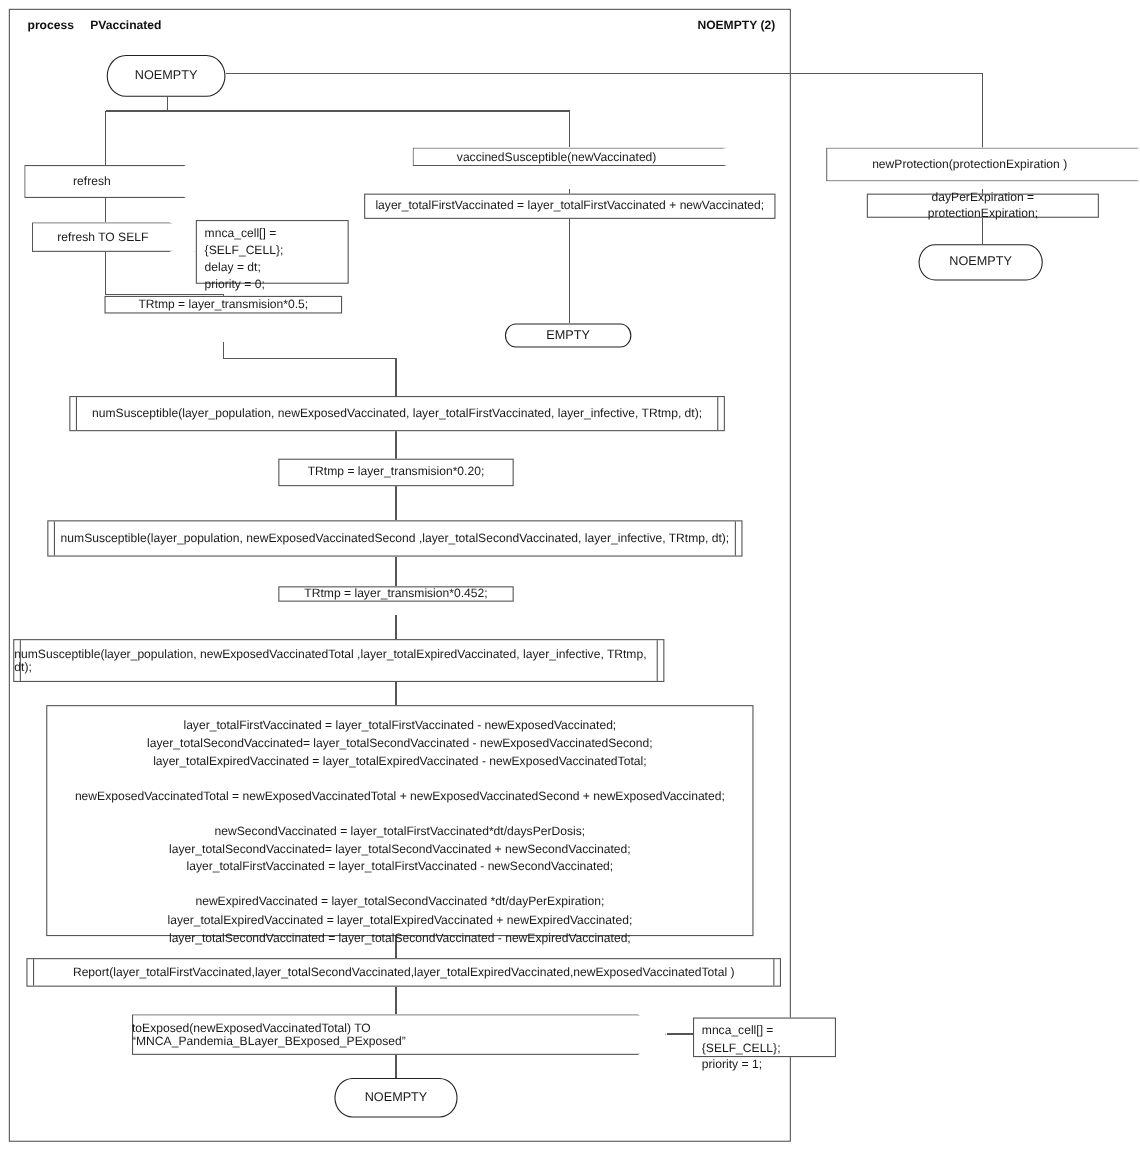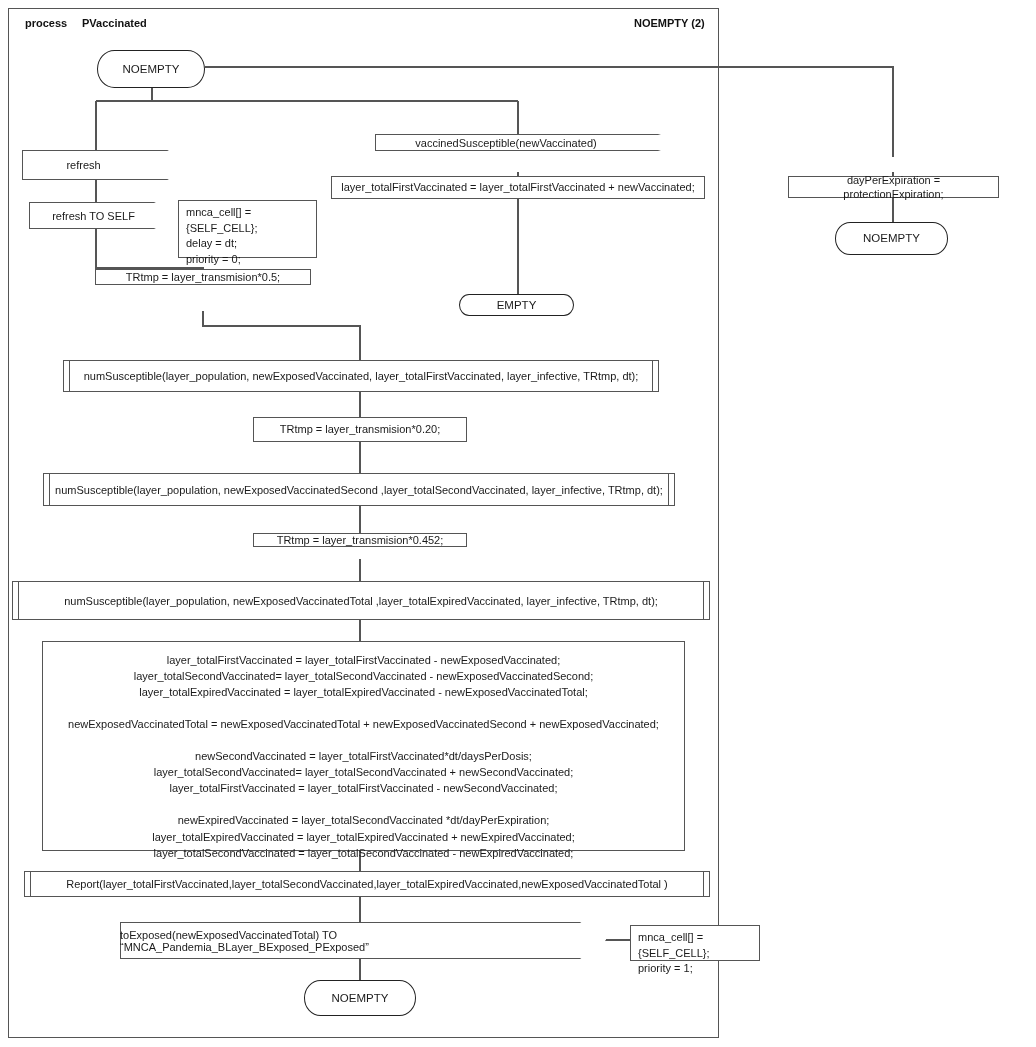--- a/index.html
+++ b/index.html
@@ -140,34 +140,38 @@
 
   <div class="sig-in" style="left:375px;top:134px;width:286px;height:17px;">
     <span class="body"></span>
     <span class="txt">vaccinedSusceptible(newVaccinated)</span>
   </div>
 
   <div class="node task" style="left:331px;top:176px;width:374px;height:23px;">layer_totalFirstVaccinated = layer_totalFirstVaccinated + newVaccinated;</div>
 
   <div class="node state" style="left:459px;top:294px;width:115px;height:22px;">EMPTY</div>
 
+  <div class="sig-in" style="left:751px;top:134px;width:285px;height:31px;">
+    <span class="body"></span>
+    <span class="txt">newProtection(protectionExpiration )</span>
+  </div>
 
   <div class="node task" style="left:788px;top:176px;width:211px;height:22px;">dayPerExpiration = protectionExpiration;</div>
 
   <div class="node state" style="left:835px;top:222px;width:113px;height:33px;">NOEMPTY</div>
 
   <div class="proc" style="left:63px;top:360px;width:596px;height:32px;">numSusceptible(layer_population, newExposedVaccinated, layer_totalFirstVaccinated, layer_infective, TRtmp, dt);</div>
 
   <div class="node task" style="left:253px;top:417px;width:214px;height:25px;">TRtmp = layer_transmision*0.20;</div>
 
   <div class="proc" style="left:43px;top:473px;width:632px;height:33px;">numSusceptible(layer_population, newExposedVaccinatedSecond ,layer_totalSecondVaccinated, layer_infective, TRtmp, dt);</div>
 
   <div class="node task" style="left:253px;top:533px;width:214px;height:14px;">TRtmp = layer_transmision*0.452;</div>
 
-  <div class="proc" style="left:12px;top:581px;width:698px;height:39px;">numSusceptible(layer_population, newExposedVaccinatedTotal ,layer_totalExpiredVaccinated, layer_infective, TRtmp, dt);</div>
+  <div class="proc" style="left:12px;top:581px;width:592px;height:39px;">numSusceptible(layer_population, newExposedVaccinatedTotal ,layer_totalExpiredVaccinated, layer_infective, TRtmp, dt);</div>
 
   <div class="node task multiline big-task" style="left:42px;top:641px;width:643px;height:210px;">layer_totalFirstVaccinated = layer_totalFirstVaccinated - newExposedVaccinated;
 layer_totalSecondVaccinated= layer_totalSecondVaccinated - newExposedVaccinatedSecond;
 layer_totalExpiredVaccinated = layer_totalExpiredVaccinated - newExposedVaccinatedTotal;
 
 newExposedVaccinatedTotal = newExposedVaccinatedTotal + newExposedVaccinatedSecond  + newExposedVaccinated;
 
 newSecondVaccinated = layer_totalFirstVaccinated*dt/daysPerDosis;
 layer_totalSecondVaccinated= layer_totalSecondVaccinated + newSecondVaccinated;
 layer_totalFirstVaccinated = layer_totalFirstVaccinated - newSecondVaccinated;

